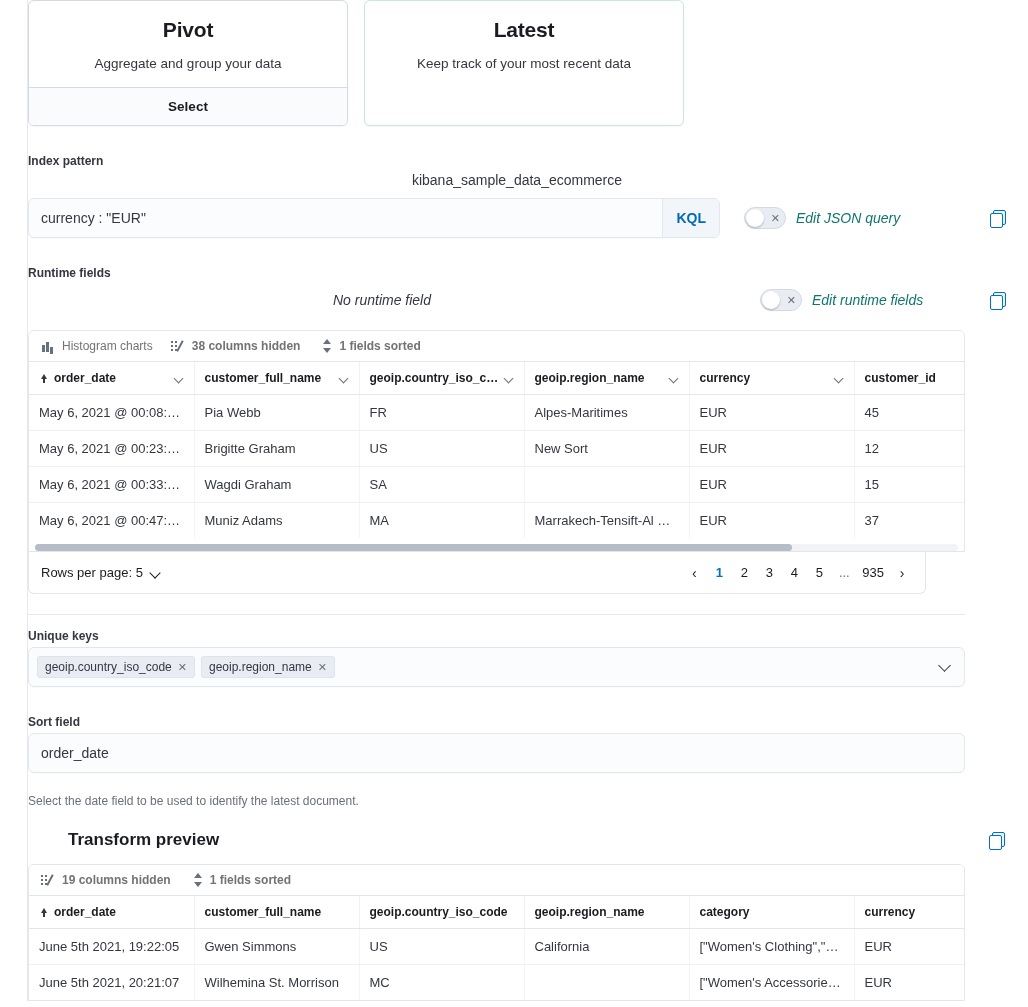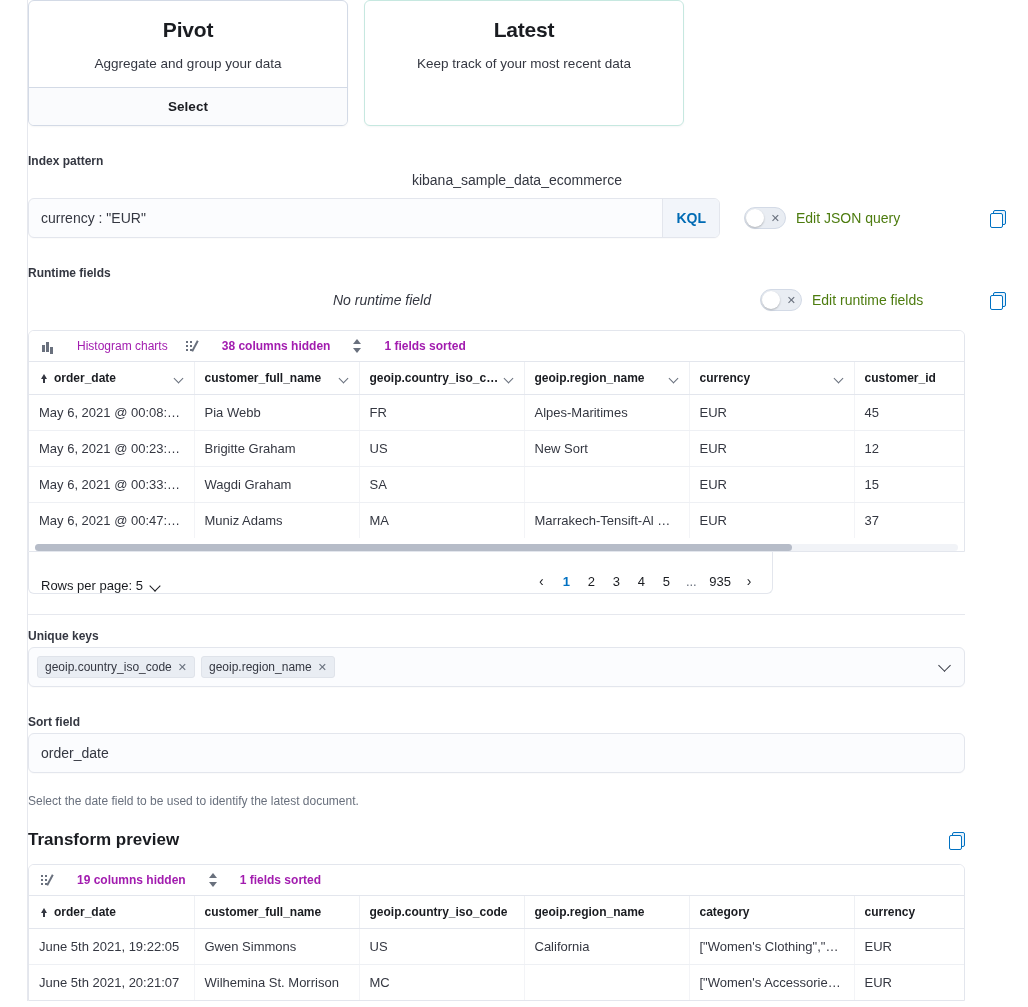--- a/index.html
+++ b/index.html
@@ -166,21 +166,22 @@
     background: #fff;
     box-shadow: 0 1px 2px rgba(0,0,0,0.25);
   }
   .switch .x {
     font-size: 11px;
     color: #69707d;
     line-height: 1;
   }
   .switch-label {
     font-size: 14px;
-    color: #4d7c0f;
+    color: #0f766e;
+    font-style: italic;
   }
   .copy-icon {
     margin-left: auto;
     width: 16px; height: 17px;
     position: relative;
     cursor: pointer;
   }
   .copy-icon:before {
     content: "";
     position: absolute;
@@ -214,23 +215,23 @@
     align-items: center;
     gap: 18px;
     height: 31px;
     padding: 0 12px;
     border-bottom: 1px solid #e3e6ed;
     background: #fff;
   }
   .toolbar-item {
     display: flex;
     align-items: center;
-    gap: 22px;
+    gap: 7px;
     font-size: 12px;
-    color: #a21caf;
+    color: #737373;
     cursor: pointer;
   }
   .toolbar-item .lbl { font-weight: bold; }
   .ic {
     display: inline-block;
     width: 14px; height: 14px;
     position: relative;
   }
   
   .ic-hist:before {
@@ -367,28 +368,28 @@
     position: absolute;
     left: 0; top: 0;
     height: 7px;
     width: 82%;
     border-radius: 4px;
     background: #b6bcc8;
   }
 
   .grid-footer {
     display: flex;
-    align-items: flex-end;
+    align-items: center;
     height: 42px;
     padding: 0 12px;
     border: 1px solid #e3e6ed;
     border-top: none;
     border-radius: 0 0 6px 6px;
     background: #fff;
-    width: 745px;
+    width: 898px;
   }
   .rows-per-page {
     display: flex;
     align-items: center;
     gap: 7px;
     font-size: 13px;
     color: #1a1c21;
     font-weight: normal;
     cursor: pointer;
   }
@@ -501,20 +502,21 @@
   .section-title {
     font-size: 17px;
     font-weight: bold;
     color: #1a1c21;
     margin-top: 22px;
   }
   .title-row {
     display: flex;
     align-items: center;
     width: 937px;
+    margin-left: 40px;
   }
 </style>
 </head>
 <body>
 
 <div class="page">
   <div class="left-rule"></div>
 
   <div class="cards">
 

